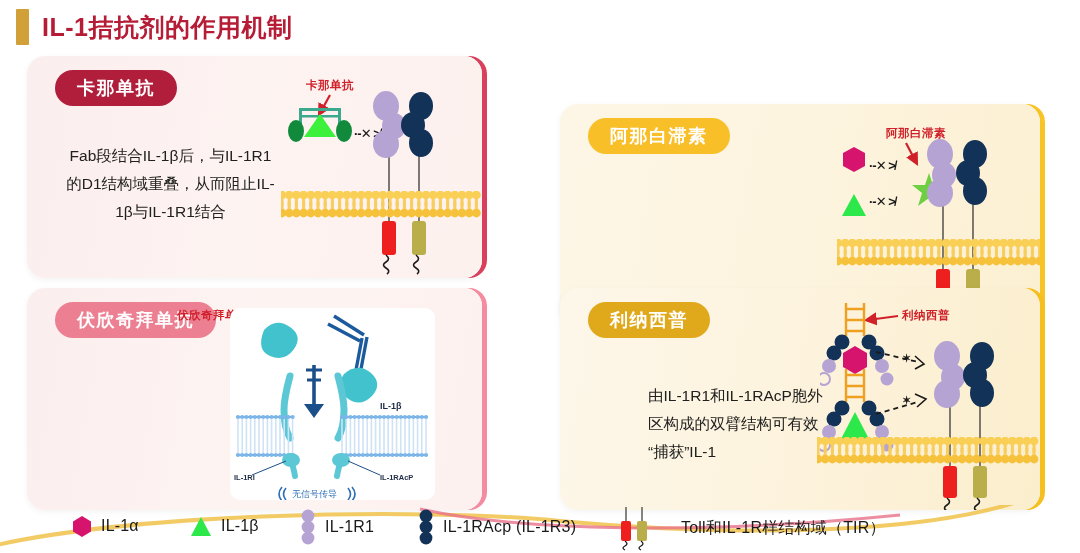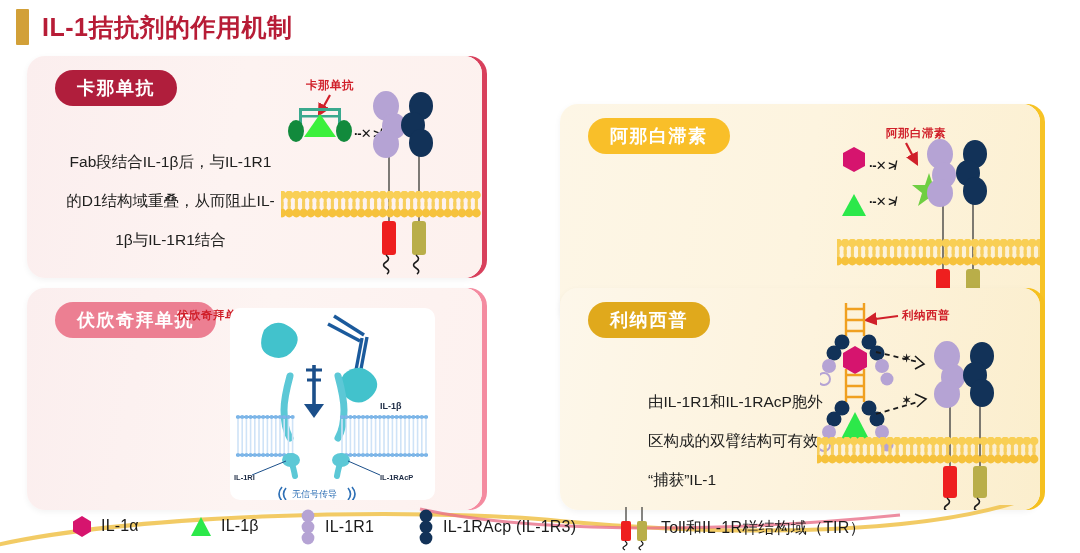--- a/index.html
+++ b/index.html
@@ -30,21 +30,21 @@
       box-shadow:5px 0 0 0 #f5c01f, 0 2px 6px rgba(0,0,0,.05);}
 
   .badge{position:absolute;left:28px;top:14px;height:36px;border-radius:18px;
          display:flex;align-items:center;justify-content:center;padding:0 22px;
          color:#fff;font-size:18px;font-weight:bold;letter-spacing:1.5px;white-space:nowrap;}
   .b-crimson{background:#b01e3c;}
   .b-gold{background:#f9bf29;}
   .b-pink{background:#ec7f92;}
   .b-amber{background:#e0a91c;}
 
-  .ptext{position:absolute;font-size:15.5px;color:#20201f;line-height:39px;white-space:pre-line;}
+  .ptext{position:absolute;font-size:15.5px;color:#20201f;line-height:28px;white-space:pre-line;}
   .t1{left:36px;top:86px;width:215px;text-align:center;}
   .t2{left:40px;top:105px;width:250px;text-align:left;}
   .t4{left:40px;top:94px;width:250px;text-align:left;margin-left:48px;}
 
   .fig{position:absolute;}
   .redlabel{position:absolute;color:#d0202a;font-size:11.5px;font-weight:bold;white-space:nowrap;letter-spacing:.5px;}
 
   
   .membrane{position:absolute;}
 
@@ -824,21 +824,21 @@
 
   <div class="lgitem" style="left:418px;top:4px;align-items:center;">
     <svg width="16" height="36">
       <circle cx="8" cy="7" r="6.4" fill="#123258"></circle>
       <circle cx="8" cy="18" r="6.4" fill="#123258"></circle>
       <circle cx="8" cy="29" r="6.4" fill="#123258"></circle>
     </svg>
     <span class="lgtext">IL-1RAcp (IL-1R3)</span>
   </div>
 
-  <div class="lgitem" style="left:618px;top:0px;">
+  <div class="lgitem" style="left:618px;top:0px;gap:20px;">
     <svg width="34" height="46">
       <line x1="8" y1="2" x2="8" y2="16" stroke="#5c5b57" stroke-width="1.5"></line>
       <line x1="24" y1="2" x2="24" y2="16" stroke="#5c5b57" stroke-width="1.5"></line>
       <rect x="3" y="16" width="10" height="20" rx="2" fill="#ee1f1f"></rect>
       <rect x="19" y="16" width="10" height="20" rx="2" fill="#b9ae49"></rect>
       <path d="M7,36 q4,3 0,5 q-4,2 0,4" stroke="#1a1a1a" stroke-width="1.3" fill="none"></path>
       <path d="M23,36 q4,3 0,5 q-4,2 0,4" stroke="#1a1a1a" stroke-width="1.3" fill="none"></path>
     </svg>
     <span class="lgtext">Toll和IL-1R样结构域（TIR）</span>
   </div>

